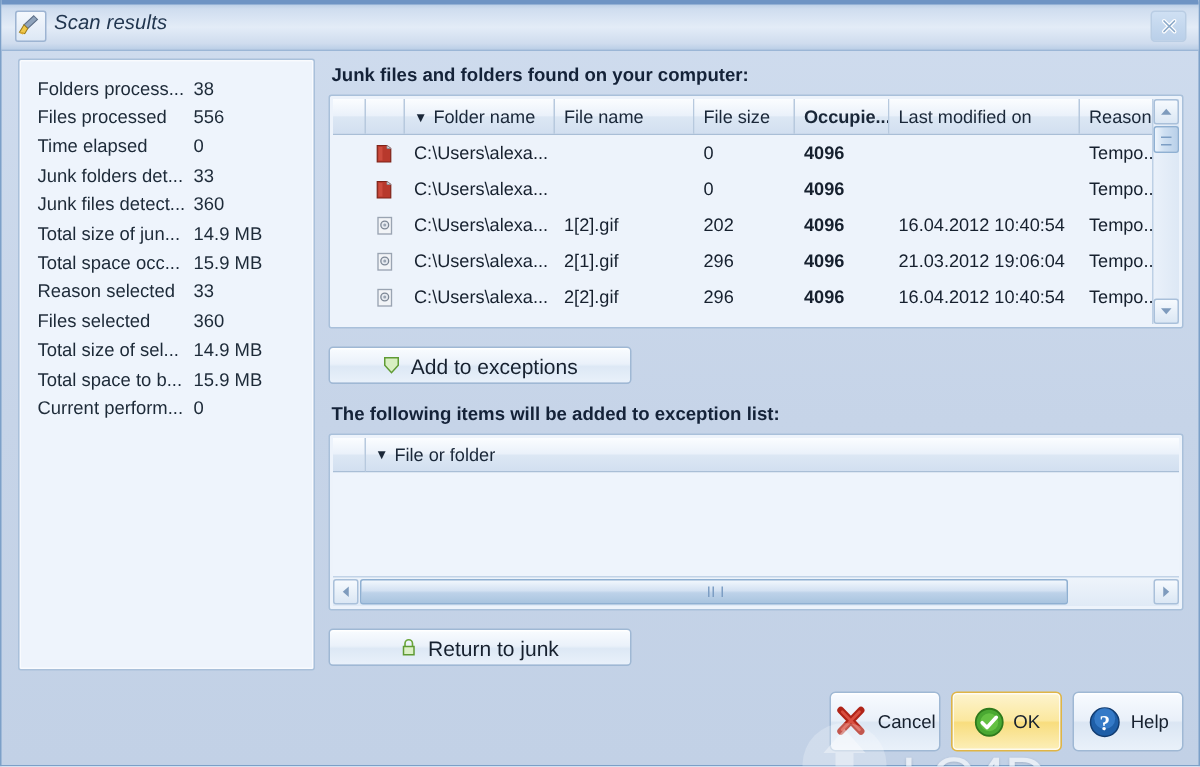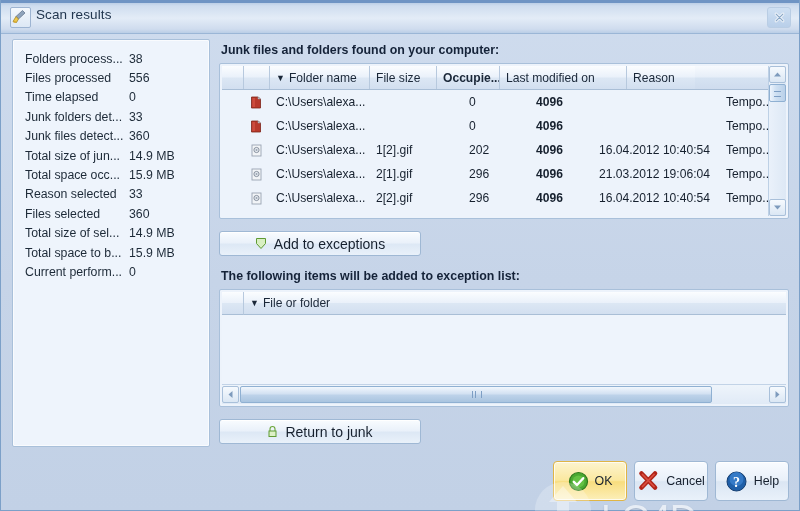--- a/index.html
+++ b/index.html
@@ -31,20 +31,21 @@
     display: flex;
     flex-direction: column;
   }
   .titlebar {
     position: relative;
     height: 33px;
     flex: 0 0 33px;
     background: linear-gradient(to bottom, #a8c0de 0%, #cfddef 18%, #e3ecf7 55%, #cfdcee 88%, #bacee6 100%);
     border-bottom: 1px solid #9bb6d6;
     box-shadow: inset 0 1px 0 #ffffff;
+    font-style: italic;
   }
   .titlebar:before {
     content: "";
     position: absolute;
     left: 0; right: 0; top: 0;
     height: 3px;
     background: #6f94c4;
   }
   .title-icon {
     position: absolute;
@@ -440,20 +441,23 @@
 
         <div class="table-box">
           <div class="table-inner">
 
             <div class="thead">
               <div class="th c0"></div>
               <div class="th c1"></div>
               <div class="th c2">
                 <span class="sort-caret">▼</span>
                 <span>Folder name</span>
+              </div>
+              <div class="th c3">
+                <span>File name</span>
               </div>
               <div class="th c4">
                 <span>File size</span>
               </div>
               <div class="th c5">
                 <span>Occupie...</span>
               </div>
               <div class="th c6">
                 <span>Last modified on</span>
               </div>
@@ -623,42 +627,42 @@
                 <rect x="2" y="6" width="7" height="5.5" fill="#dcf0c6" stroke="#5f9b34" stroke-width="1"></rect>
               </svg>
             </span>
             <span>Return to junk</span>
           </div>
         </div>
 
       </div>
 
       <div class="actionbar">
+        <div class="act-btn">
+          <span class="ai">
+            <svg width="23" height="23" viewBox="0 0 23 23">
+              <path d="M4.5 3.5 L18 17.5 M18 3.5 L4.5 17.5" stroke="#b02418" stroke-width="4.6" stroke-linecap="round"></path>
+              <path d="M5.5 4.5 L17 16.5 M17 4.5 L5.5 16.5" stroke="#e45a4a" stroke-width="1.8" stroke-linecap="round" opacity=".8"></path>
+            </svg>
+          </span>
+          <span>Cancel</span>
+        </div>
         <div class="act-btn focused">
           <span class="ai">
             <svg width="21" height="21" viewBox="0 0 21 21">
               <circle cx="10.5" cy="10.5" r="9" fill="#4aa832" stroke="#2e7a1c" stroke-width="1.2"></circle>
               <circle cx="10.5" cy="10.5" r="6" fill="#6ec94a" opacity=".75"></circle>
               <path d="M5.8 10.8 L9 14 L15.2 7.2" fill="none" stroke="#ffffff" stroke-width="2.4" stroke-linecap="round" stroke-linejoin="round"></path>
             </svg>
           </span>
           <span>OK</span>
         </div>
         <div class="act-btn">
           <span class="ai">
             <svg width="23" height="23" viewBox="0 0 23 23">
-              <path d="M4.5 3.5 L18 17.5 M18 3.5 L4.5 17.5" stroke="#b02418" stroke-width="4.6" stroke-linecap="round"></path>
-              <path d="M5.5 4.5 L17 16.5 M17 4.5 L5.5 16.5" stroke="#e45a4a" stroke-width="1.8" stroke-linecap="round" opacity=".8"></path>
-            </svg>
-          </span>
-          <span>Cancel</span>
-        </div>
-        <div class="act-btn">
-          <span class="ai">
-            <svg width="23" height="23" viewBox="0 0 23 23">
               <circle cx="11.5" cy="11.5" r="9.5" fill="#1f5fa8" stroke="#123c70" stroke-width="1"></circle>
               <circle cx="11.5" cy="9" r="7" fill="#3f86d4" opacity=".7"></circle>
               <text x="11.5" y="16.5" font-family="Liberation Serif, serif" font-size="14" font-weight="bold" fill="#ffffff" text-anchor="middle">?</text>
             </svg>
           </span>
           <span>Help</span>
         </div>
       </div>
 
       <div class="watermark">

